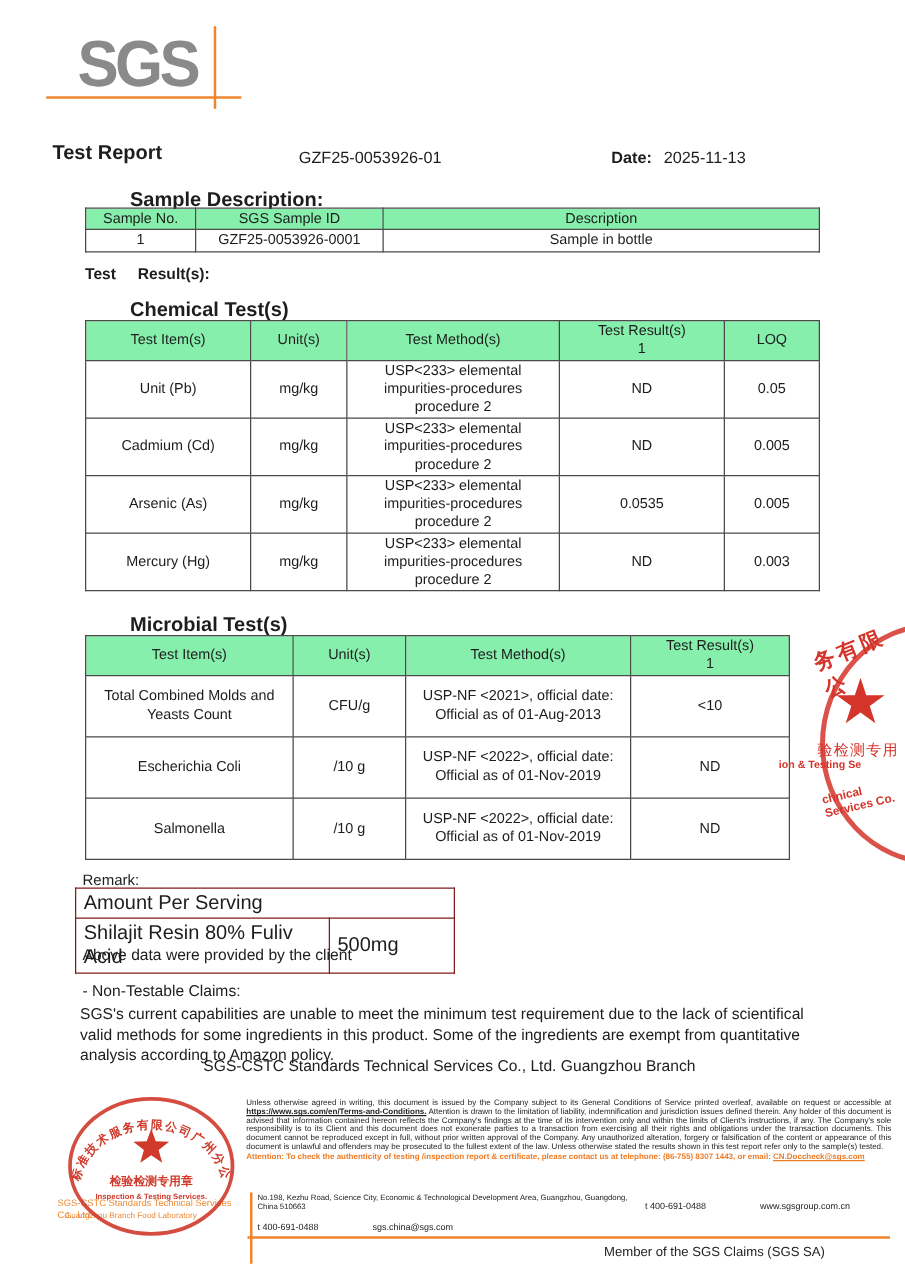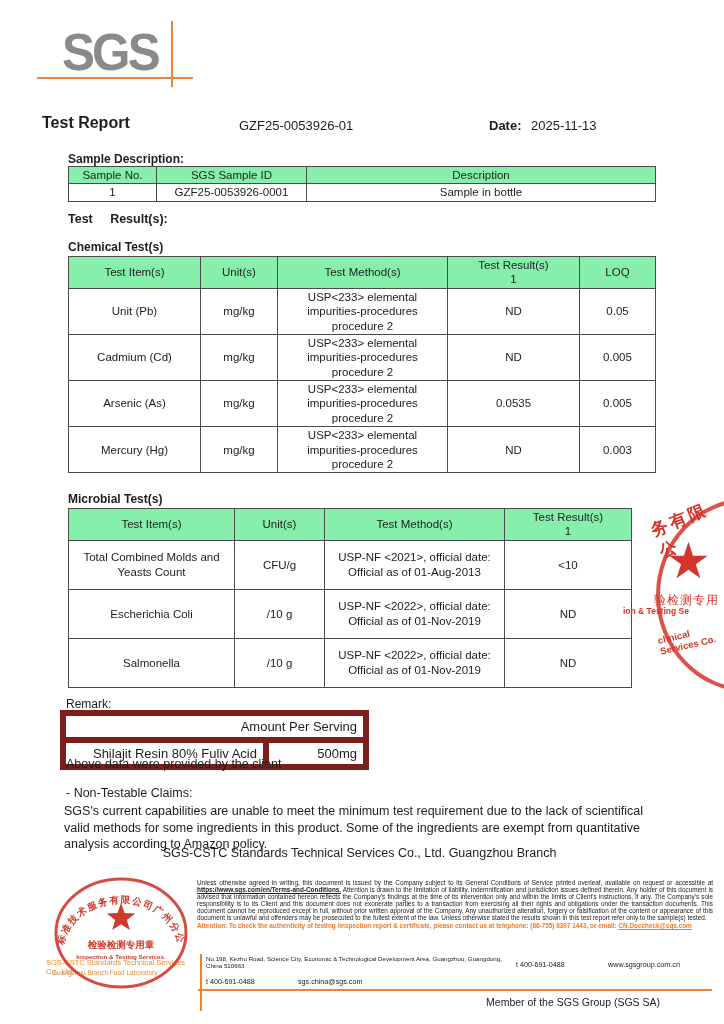--- a/index.html
+++ b/index.html
@@ -19,35 +19,35 @@
   .title{left:42px;top:114px;font-size:16px;}
   .report-no{left:239px;top:118px;font-size:13px;}
   .date-label{left:489px;top:118px;font-size:13px;}
   .date-value{left:531px;top:118px;font-size:13px;}
 
   
   table{border-collapse:collapse;table-layout:fixed;}
   .t th,.t td{border:1px solid #4a4a4a;text-align:center;padding:1px 3px;
               font-size:11.5px;line-height:1.25;font-weight:normal;overflow:hidden;}
   .t th{background:#86efac;}
-  .sec-label{font-size:12px;}
+  .sec-label{font-size:16px;margin-left:36px;}
   .sample-label{left:68px;top:152px;}
   .sample-table{left:68px;top:166px;}
   .results-heading{left:68px;top:212px;font-size:12.5px;}
   .chem-label{left:68px;top:240px;}
   .chem-table{left:68px;top:256px;}
   .chem-table td{height:43px;}
   .micro-label{left:68px;top:492px;}
   .micro-table{left:68px;top:508px;}
   .micro-table td{height:46px;}
 
   
   .remark-label{left:66px;top:697px;font-size:12px;}
   .remark-table{left:60px;top:710px;}
-  .remark-table td{border:6px solid #7f1d1d;font-size:13px;text-align:right;
+  .remark-table td{border:1px solid #7f1d1d;font-size:16px;text-align:left;
                    padding:2px 6px;height:17px;line-height:1.2;}
   .remark-note{left:66px;top:757px;font-size:12.5px;}
 
   
   .claims-heading{left:66px;top:786px;font-size:12.5px;}
   .claims-body{left:64px;top:803px;width:600px;font-size:12.5px;line-height:1.32;}
   .company-line{left:0;top:846px;width:719px;text-align:center;font-size:12.5px;}
   .page-line{left:0;top:862px;width:724px;text-align:center;font-size:12.5px;}
 
   
@@ -264,15 +264,15 @@
   <div class="abs addr-row addr-row1">
     <span class="addr-text">No.198, Kezhu Road, Science City, Economic &amp; Technological Development Area, Guangzhou, Guangdong, China  510663</span>
     <span class="addr-phone">t  400-691-0488</span>
     <span class="addr-site">www.sgsgroup.com.cn</span>
   </div>
   <div class="abs addr-row addr-row2">
     <span class="addr-phone">t  400-691-0488</span>
     <span class="addr-site">sgs.china@sgs.com</span>
   </div>
   <div class="abs footer-hline"></div>
-  <div class="abs member-line">Member of the SGS Group (SGS SA)</div>
+  <div class="abs member-line">Member of the SGS Claims (SGS SA)</div>
 
 </div>
 
 </body></html>

